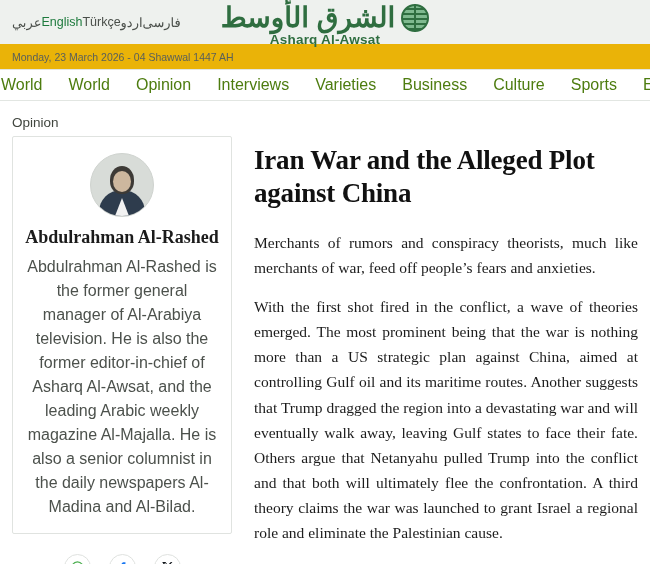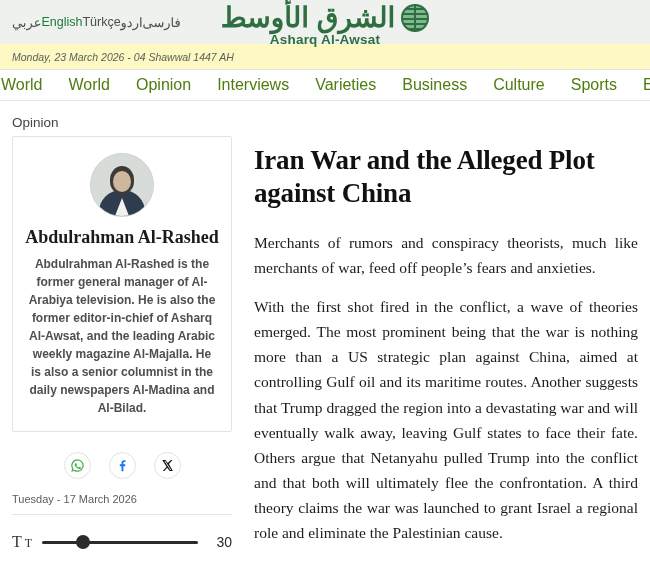--- a/index.html
+++ b/index.html
@@ -74,26 +74,25 @@
     color: #2f6e40;
     font-size: 13.5px;
     font-weight: bold;
     letter-spacing: 0.2px;
     line-height: 1;
   }
 
   
   .datebar {
     height: 26px;
-    background: #fef9c3;
+    background: #eab308;
     display: flex;
     align-items: center;
     padding: 0 12px;
     border-bottom: 1px solid #e2e6e2;
-    font-style: italic;
   }
   .datebar span {
     font-size: 10.5px;
     color: #5a605a;
   }
 
   
   .nav {
     height: 31px;
     background: #ffffff;
@@ -190,25 +189,24 @@
     clip-path: polygon(50% 0, 100% 100%, 0 100%);
   }
   .author-name {
     font-family: "Liberation Serif", serif;
     font-size: 18px;
     font-weight: bold;
     color: #1b1b1b;
     margin-bottom: 7px;
   }
   .author-bio {
-    font-size: 12px;
+    font-size: 16px;
     line-height: 1.5;
     color: #4c514c;
     padding: 0 4px;
-    font-weight: bold;
   }
 
   .share-row {
     display: flex;
     justify-content: center;
     gap: 18px;
     margin-top: 20px;
   }
   .share-btn {
     width: 27px; height: 27px;

